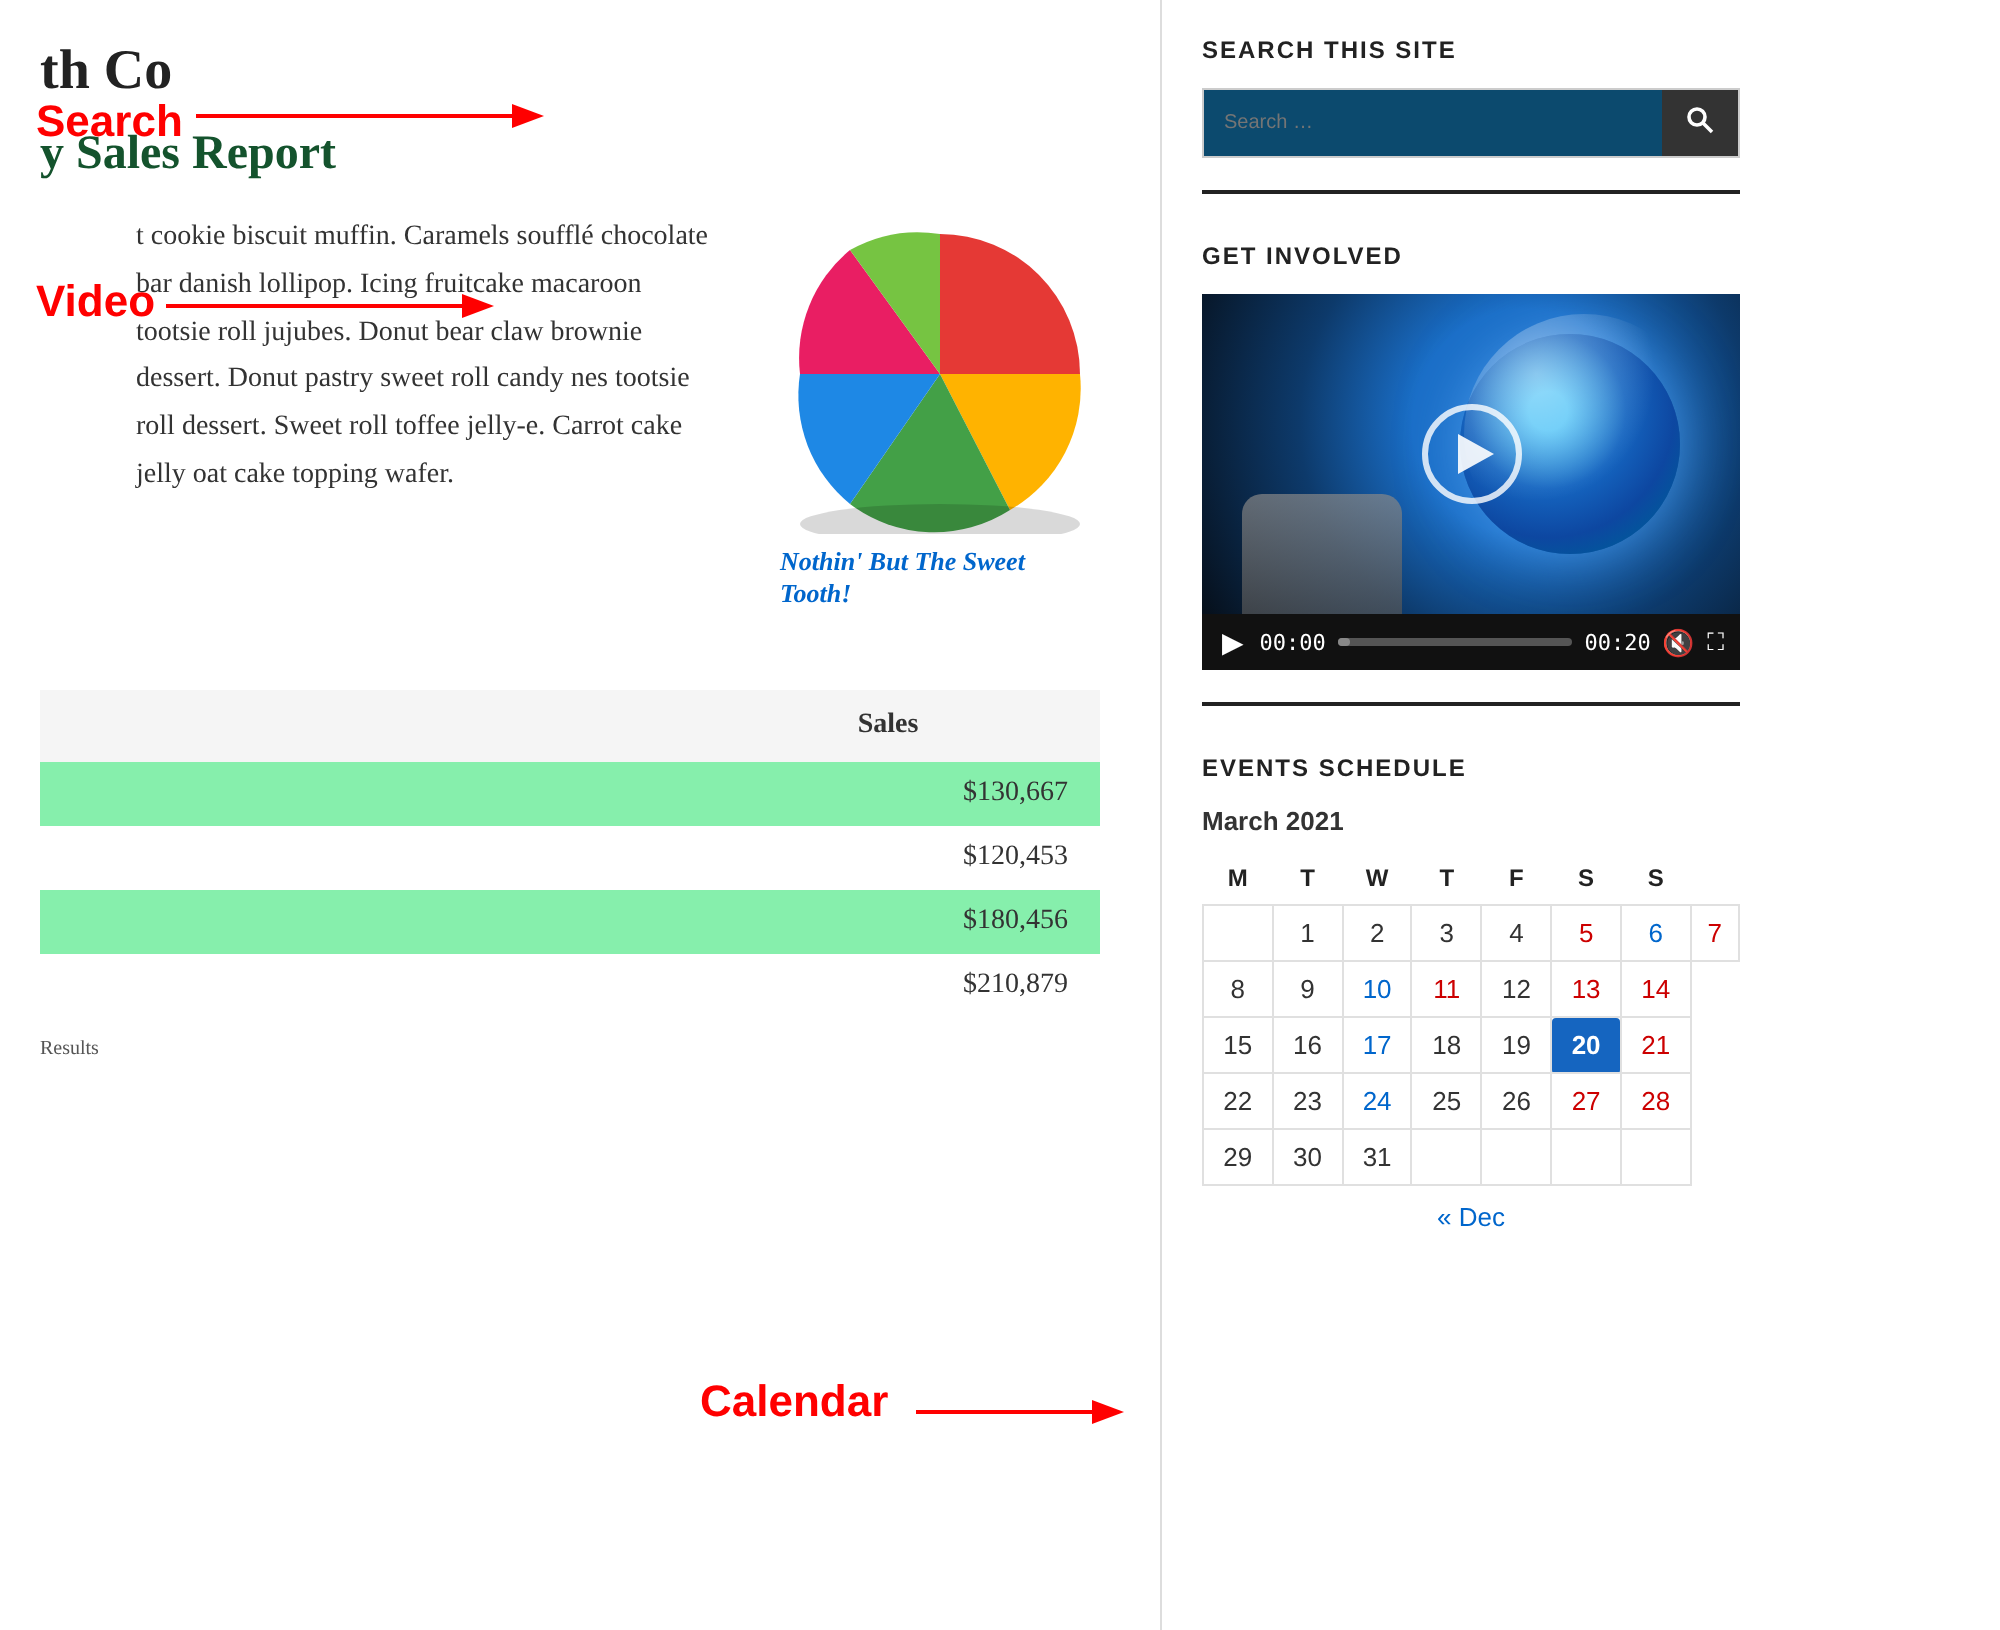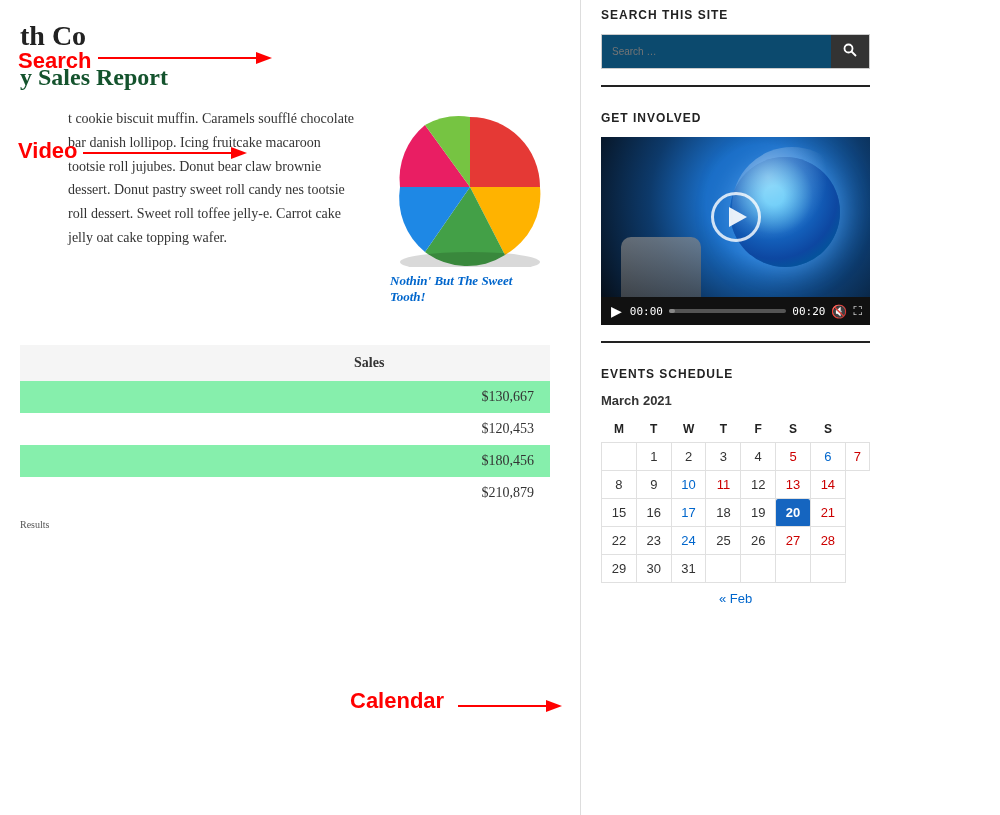--- a/index.html
+++ b/index.html
@@ -12,29 +12,29 @@
 
     .site-title { font-size: 28px; font-weight: bold; color: #222; margin-bottom: 12px; }
     .page-title { font-size: 24px; font-weight: bold; color: #14532d; margin-bottom: 16px; }
 
     .body-text { font-size: 14px; line-height: 1.7; color: #333; margin-bottom: 20px; }
 
     .pie-section { display: flex; flex-direction: column; align-items: flex-start; margin-bottom: 20px; }
     .pie-caption { color: #0066cc; font-style: italic; font-size: 13px; margin-top: 6px; font-weight: bold; }
 
     .sales-table { width: 100%; border-collapse: collapse; margin-bottom: 10px; font-size: 14px; }
-    .sales-table th { padding: 10px 16px; text-align: left; font-weight: bold; background: #f5f5f5; }
+    .sales-table th { padding: 10px 16px; text-align: center; font-weight: bold; background: #f5f5f5; }
     .sales-table td { padding: 8px 16px; text-align: right; }
     .sales-table tr.highlight { background: #86efac; }
     .sales-table tr.plain { background: #fff; }
 
     .results-text { font-size: 10px; color: #555; margin-top: 4px; }
 
     
-    .sidebar { width: 310px; padding: 8px 20px; border-left: 1px solid #ddd; }
+    .sidebar { width: 310px; padding: 18px 20px; border-left: 1px solid #ddd; }
 
     .sidebar-section { margin-bottom: 24px; padding-bottom: 16px; border-bottom: 2px solid #222; }
     .sidebar-section:last-child { border-bottom: none; }
 
     .sidebar-section-title { font-size: 12px; font-weight: bold; letter-spacing: 1px; color: #222; margin-bottom: 12px; text-transform: uppercase; font-family: Arial, sans-serif; }
 
     
     .search-box { display: flex; border: 1px solid #ccc; }
     .search-input { flex: 1; padding: 8px 10px; font-size: 10px; border: none; background: #0c4a6e; outline: none; color: #999; }
     .search-btn { background: #333; border: none; padding: 8px 12px; cursor: pointer; color: #fff; font-size: 14px; }
@@ -270,18 +270,18 @@
               <td>30</td>
               <td>31</td>
               <td class="empty"></td>
               <td class="empty"></td>
               <td class="empty"></td>
               <td class="empty"></td>
             </tr>
           </tbody>
       </table>
       <div class="cal-nav">
-        <a href="#">« Feb</a>
+        <a href="#">« Dec</a>
       </div>
     </div>
 
   </div>
 </div>
 
 </body></html>

